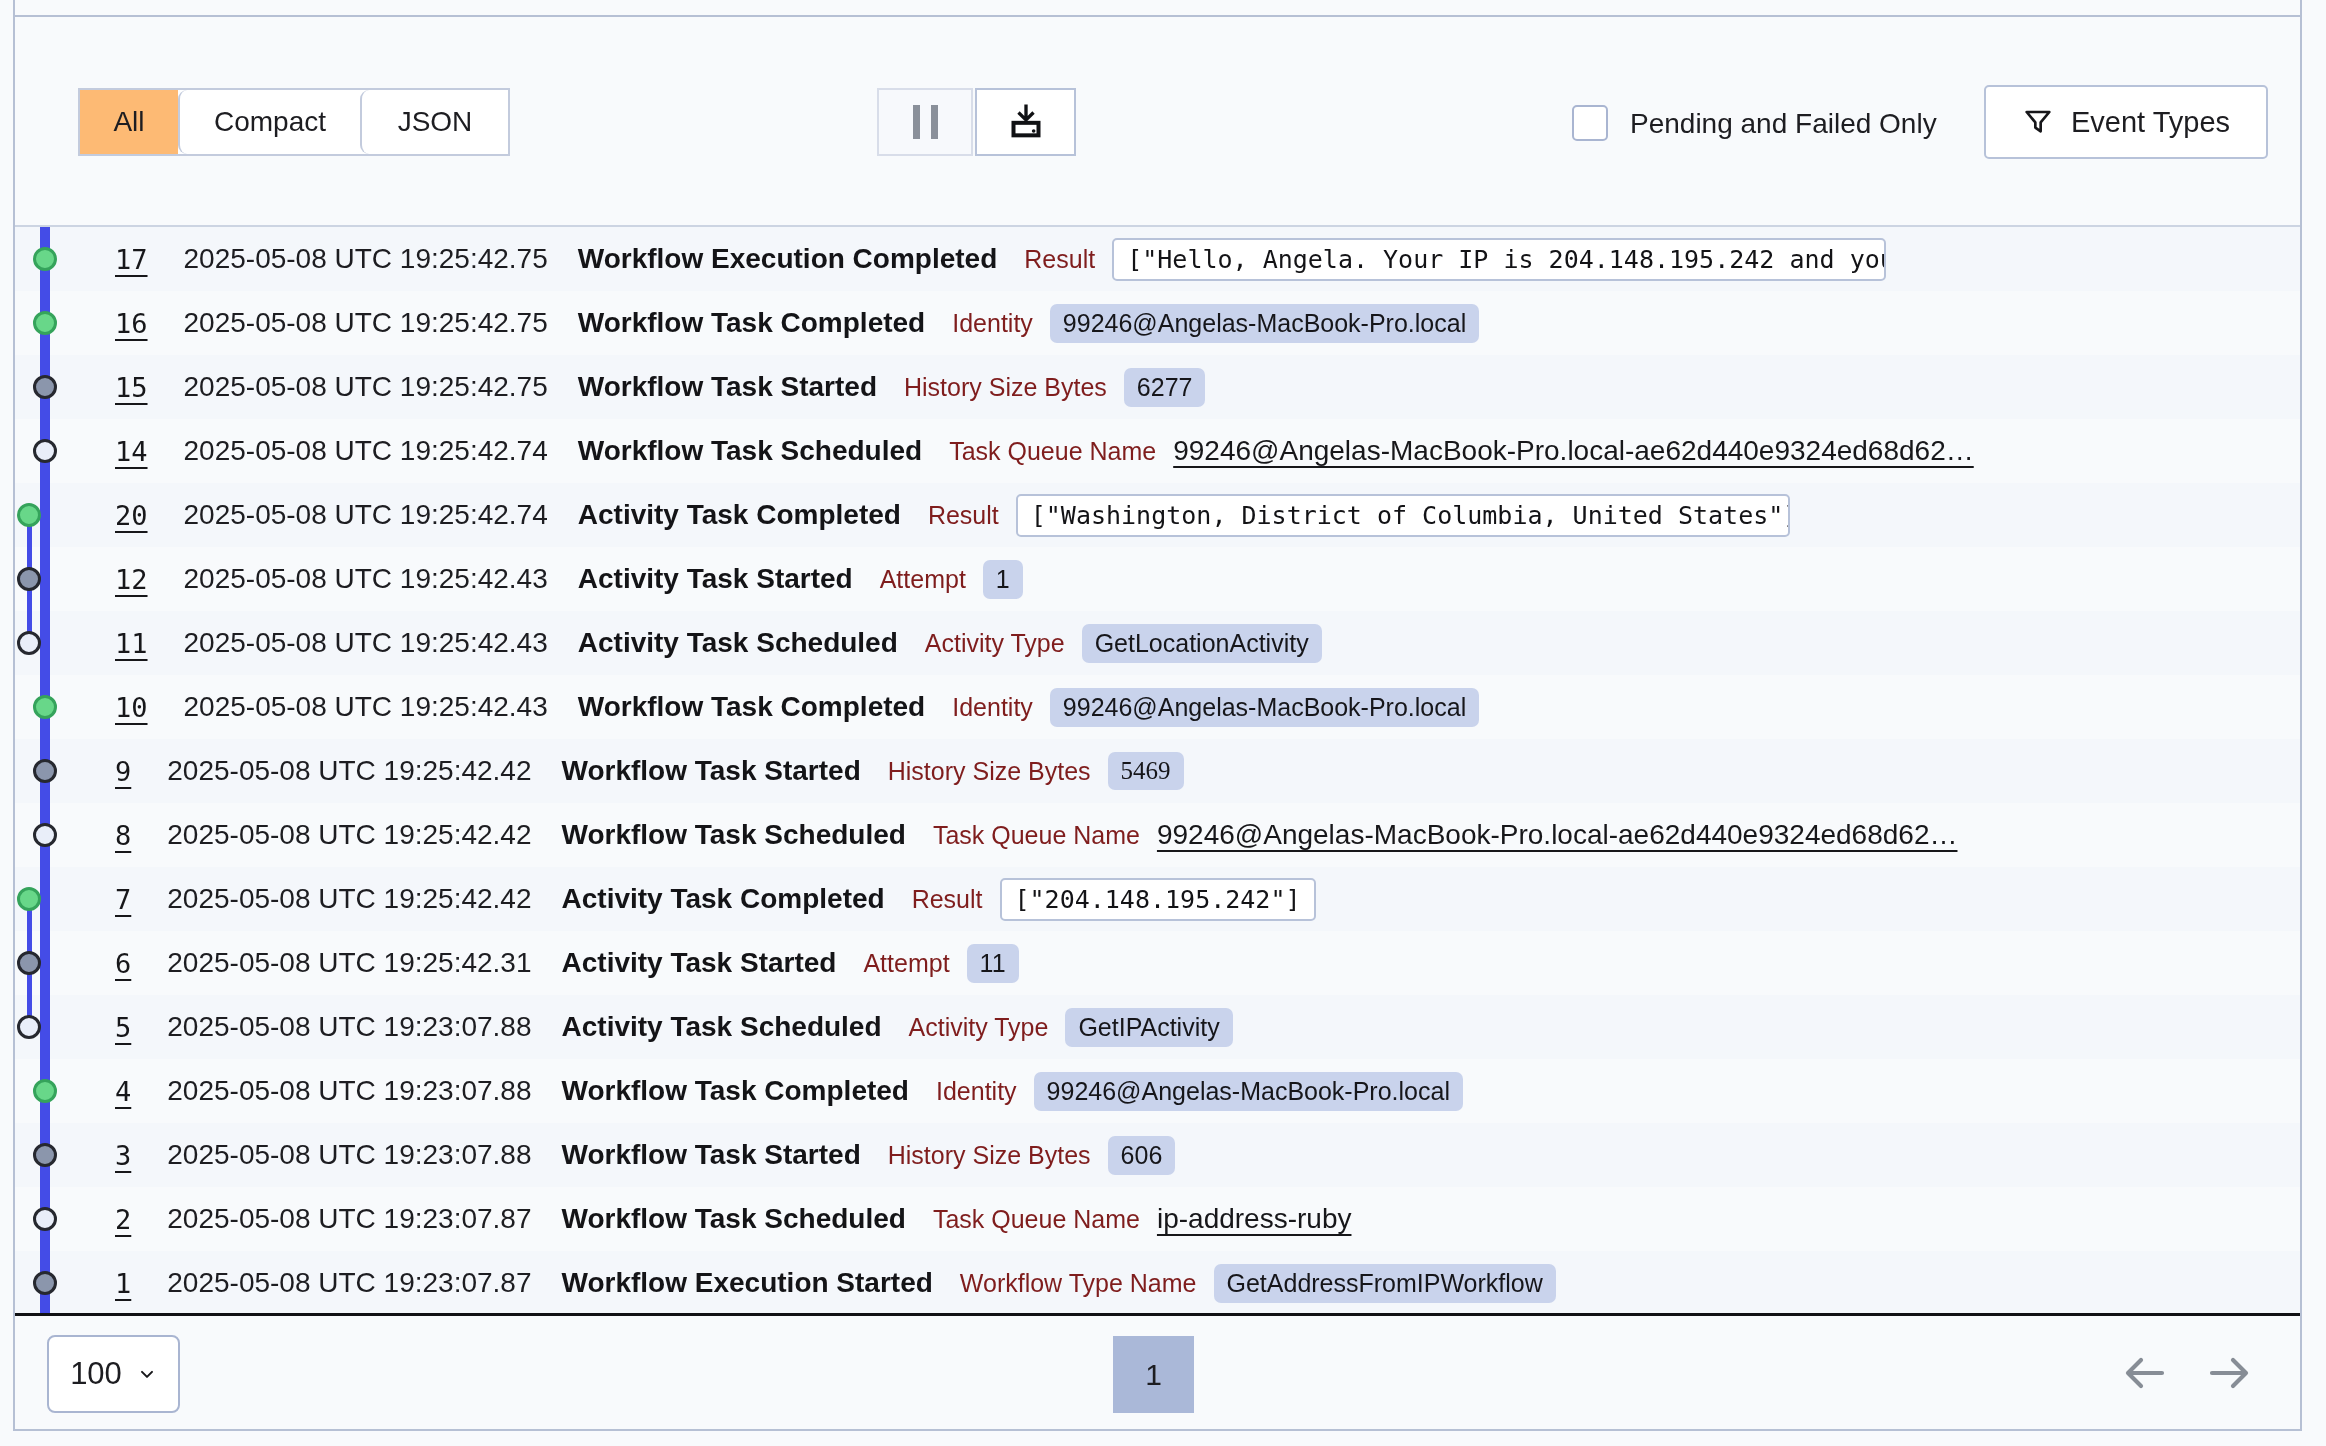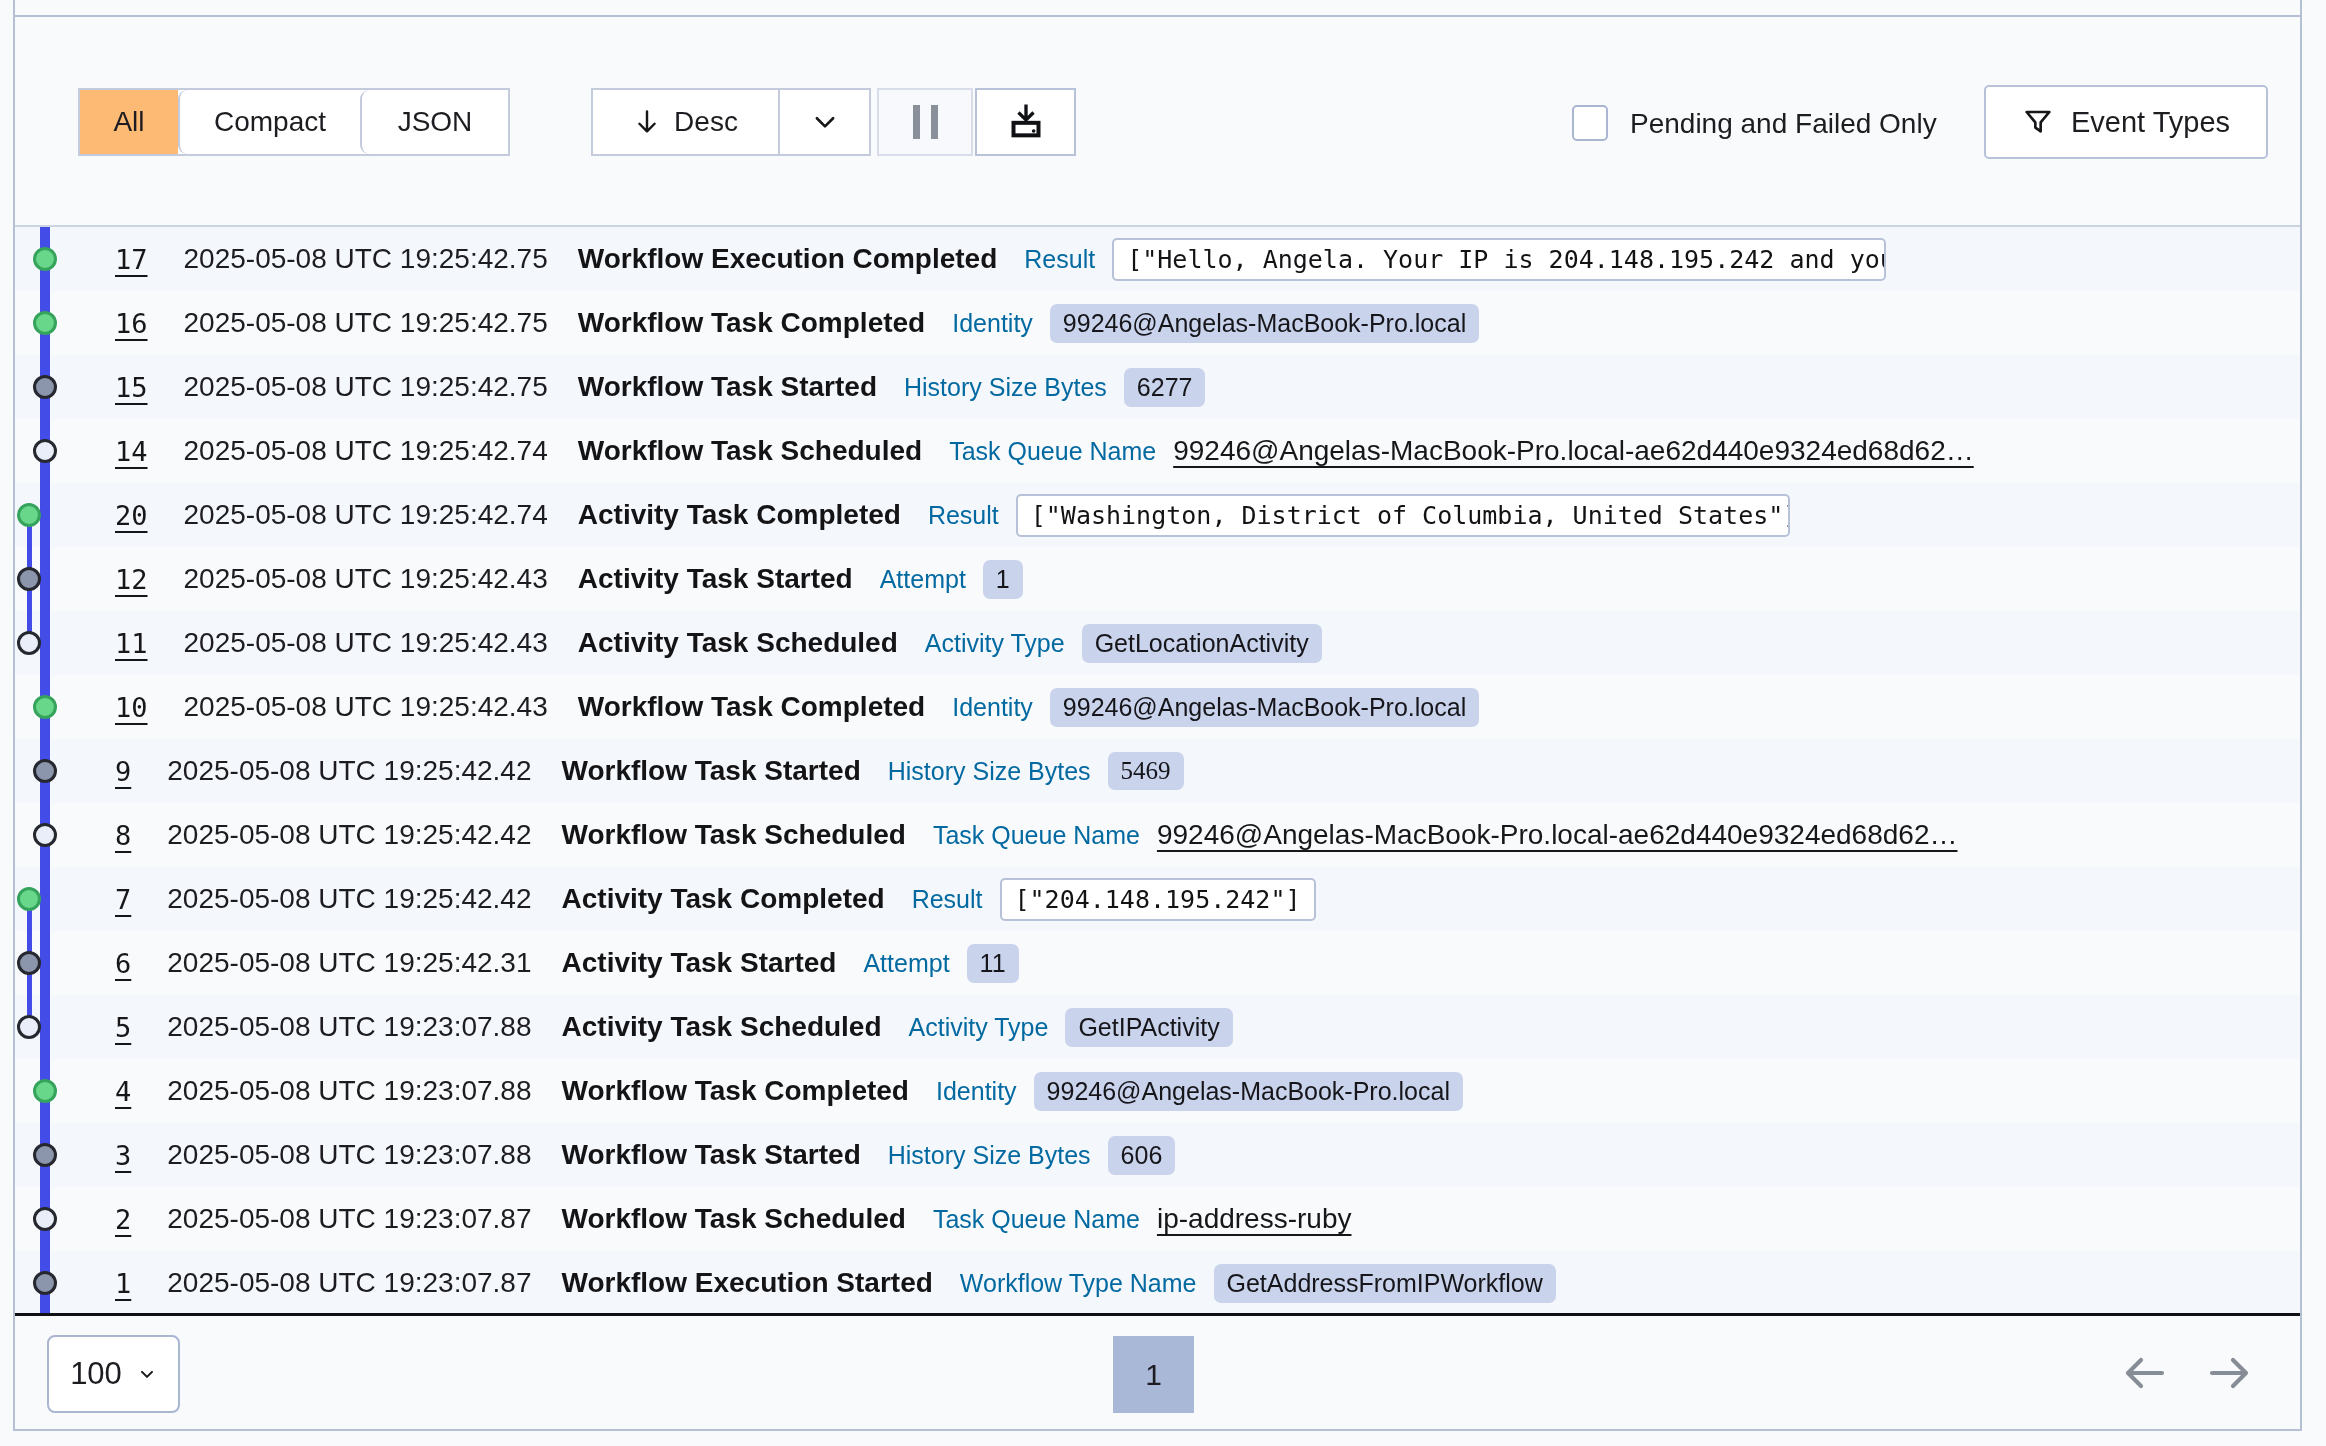--- a/index.html
+++ b/index.html
@@ -41,21 +41,21 @@
     gap:17px;font-size:29px;cursor:pointer;}
 
   
   .table{position:absolute;left:15px;top:227px;width:2285px;height:1088px;overflow:hidden;}
   .row{display:flex;align-items:center;height:64px;padding-left:100px;box-sizing:border-box;white-space:nowrap;}
   .row.alt{background:#f4f7fb;}
   .ev-id{font-family:"DejaVu Sans Mono",monospace;font-size:27px;color:#17171a;text-decoration:underline;
     text-underline-offset:6px;margin-right:36px;cursor:pointer;}
   .ev-time{font-size:28px;margin-right:30px;color:#1d1d21;}
   .ev-name{font-size:28px;font-weight:700;margin-right:27px;color:#141417;}
-  .ev-label{font-size:25px;margin-right:17px;color:#0369a1;}
+  .ev-label{font-size:25px;margin-right:17px;color:#7f1d1d;}
   .v-badge{background:#c9d3ec;border-radius:7px;padding:5px 13px;font-size:25px;color:#16161a;}
   .v-code{border:2px solid #b7c2d9;background:#fff;border-radius:5px;padding:5px 13px;
     font-family:"DejaVu Sans Mono",monospace;font-size:25px;max-width:744px;overflow:hidden;color:#131316;}
   .v-link{font-size:28px;text-decoration:underline;text-underline-offset:6px;color:#17171a;cursor:pointer;}
 
   
   .timeline{position:absolute;left:0;top:0;width:60px;height:1088px;pointer-events:none;}
   .tl-main{position:absolute;left:25px;top:0;width:10px;height:1088px;background:#444ce7;}
   .tl-branch{position:absolute;left:12px;width:5px;background:#444ce7;}
   .tl-dot{position:absolute;width:18px;height:18px;border-radius:50%;border:3px solid #26282f;}
@@ -76,33 +76,20 @@
 <div class="screen">
   <div class="outerborders"></div>
   <div class="topline"></div>
 
   <div class="segctrl">
     <div class="seg w1 sel">All</div>
     <div class="seg w2">Compact</div>
     <div class="seg w3">JSON</div>
   </div>
 
-  <div class="descbtn">
-    <div class="desc-main">
-      <svg width="28" height="28" viewBox="0 0 24 24">
-        <path d="M12 3 V20 M5.5 13.5 L12 20 L18.5 13.5" fill="none" stroke="#17171a" stroke-width="2.1" stroke-linecap="round" stroke-linejoin="round"></path>
-      </svg>
-      <span>Desc</span>
-    </div>
-    <div class="desc-chev">
-      <svg width="30" height="30" viewBox="0 0 24 24">
-        <path d="M5.5 9 L12 15.5 L18.5 9" fill="none" stroke="#17171a" stroke-width="2.1" stroke-linecap="round" stroke-linejoin="round"></path>
-      </svg>
-    </div>
-  </div>
 
   <div class="pausebtn">
     <div class="pbar"></div>
     <div class="pbar"></div>
   </div>
 
   <div class="dlbtn">
     <svg width="40" height="40" viewBox="0 0 24 24">
       <path d="M12 2.5 V10 M8.2 7 L12 10.8 L15.8 7" fill="none" stroke="#101114" stroke-width="2" stroke-linecap="square"></path>
       <rect x="4.5" y="12.5" width="15" height="7.5" fill="none" stroke="#101114" stroke-width="2.4"></rect>

